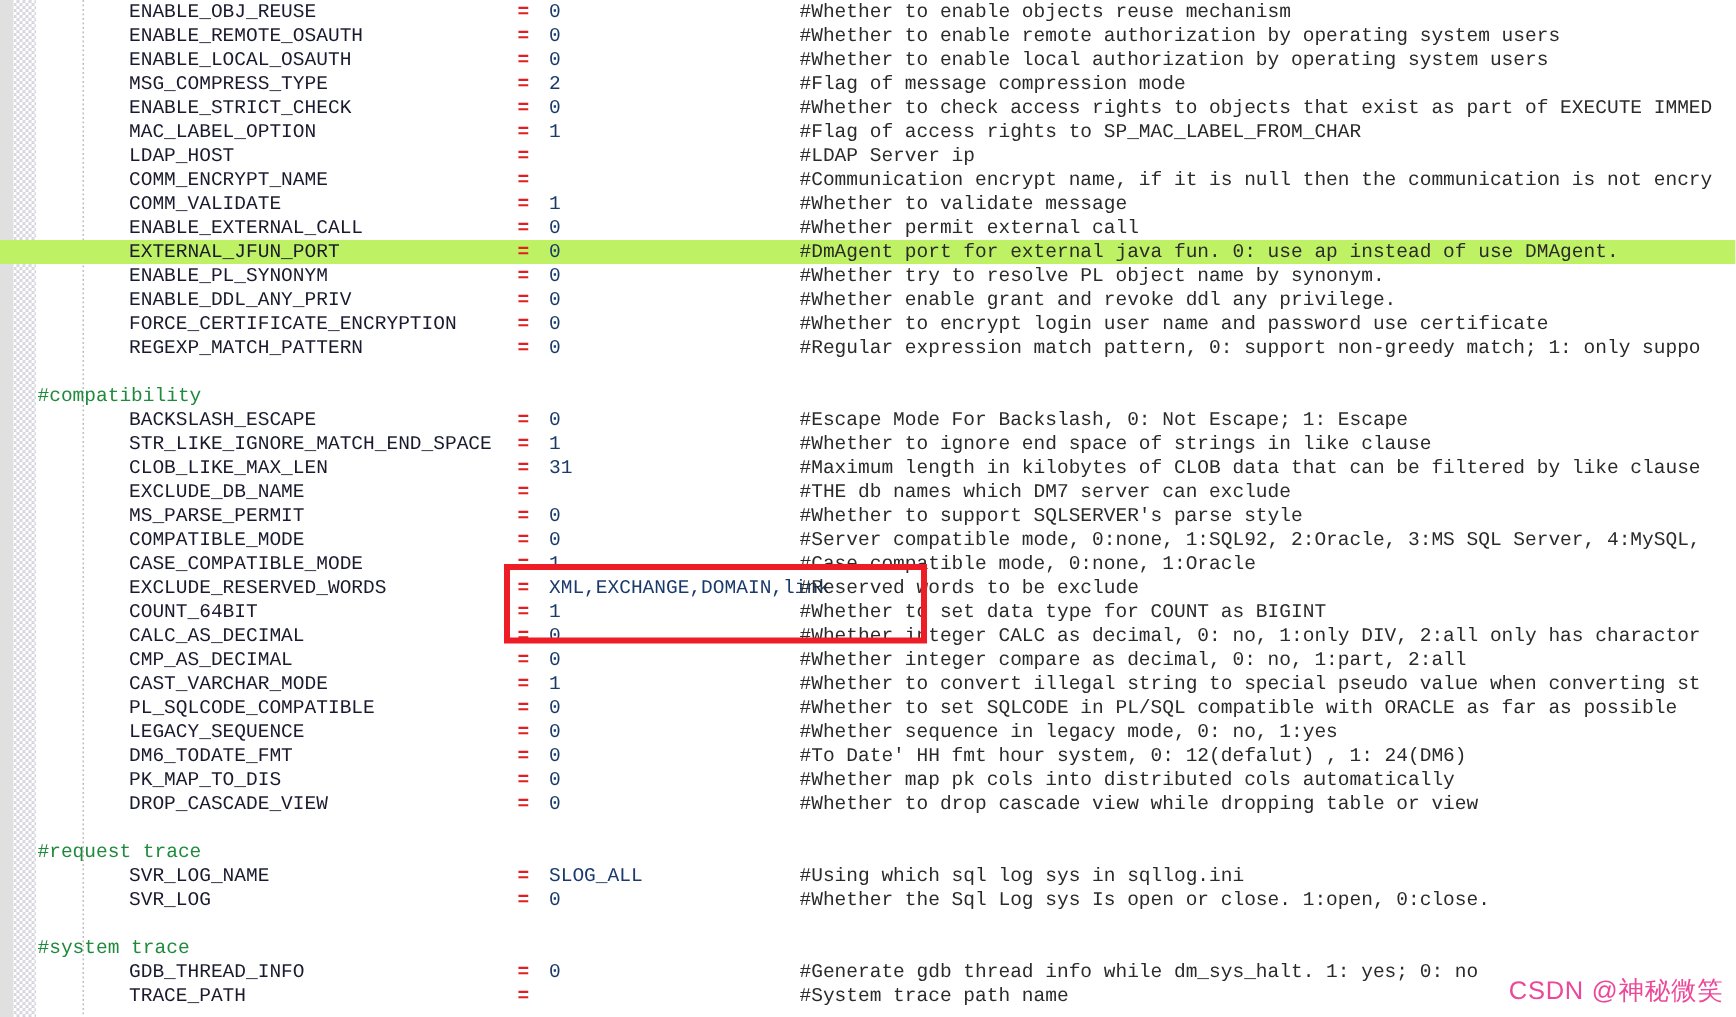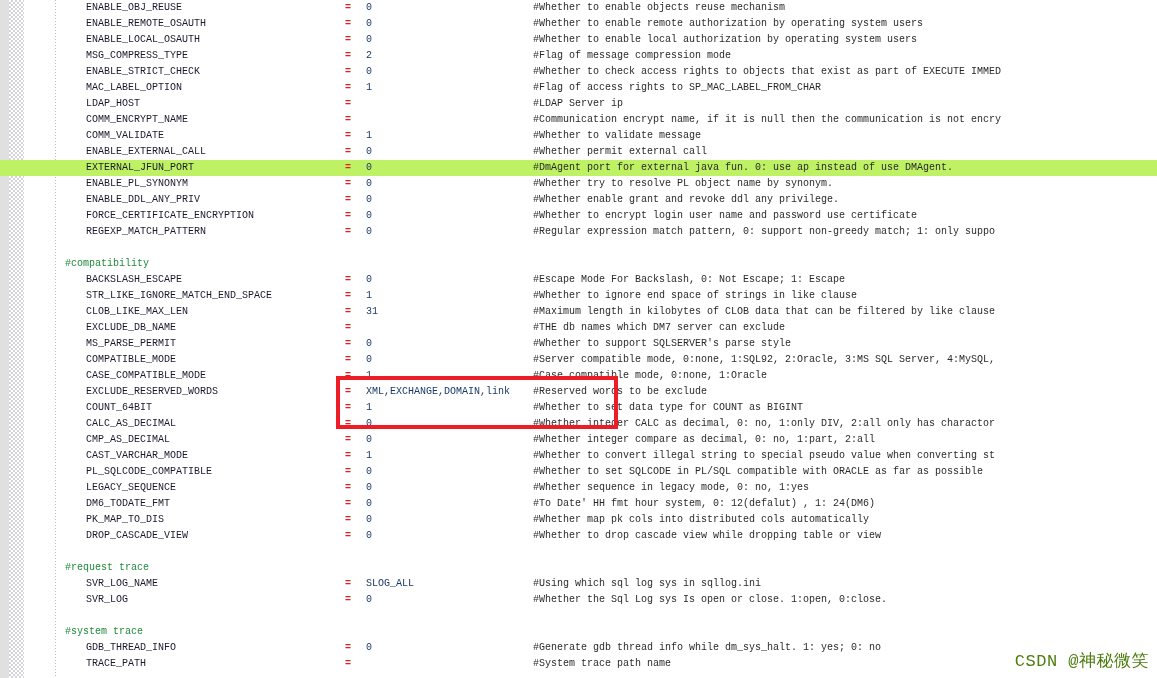--- a/index.html
+++ b/index.html
@@ -55,21 +55,21 @@
     background-image: linear-gradient(to bottom, #b9b9c4 0 1px, transparent 1px 3px);
     background-size: 1px 3px;
   }
 
   
   .code {
     position: absolute;
     left: 0; top: 0;
     width: 1157px;
     height: 520px;
-    font-size: 10px;
+    font-size: 13px;
     line-height: 16px;
     white-space: pre;
   }
 
   .line {
     position: relative;
     height: 16px;
     white-space: pre;
   }
   .line.hl {
@@ -86,41 +86,41 @@
   .c-eq      { color: #e02020; font-weight: bold; }
   .c-val     { color: #1a3a6b; }
   .c-comment { color: #2a2a2a; }
   .c-section { color: #1f8a3c; }
 
   
   .col-key     { left: 86px; }
   .col-eq      { left: 345px; }
   .col-val     { left: 366px; }
   .col-comment { left: 533px; }
-  .col-section { left: 25px; margin-left: 40px; }
+  .col-section { left: 25px; }
 
   
   .redbox {
     position: absolute;
     left: 336px;
     top: 376px;
     width: 282px;
     height: 53px;
     border: 4px solid #ee1c25;
     box-sizing: border-box;
     pointer-events: none;
   }
 
   
   .watermark {
     position: absolute;
     right: 8px;
     bottom: 6px;
-    color: #4d7c0f;
-    font-family: Liberation Mono, monospace;
+    color: #ec4899;
+    font-family: Liberation Sans, sans-serif;
     font-size: 17px;
     letter-spacing: 0.5px;
     white-space: nowrap;
   }
 </style>
 </head>
 <body>
 
 <div id="editor">
 

